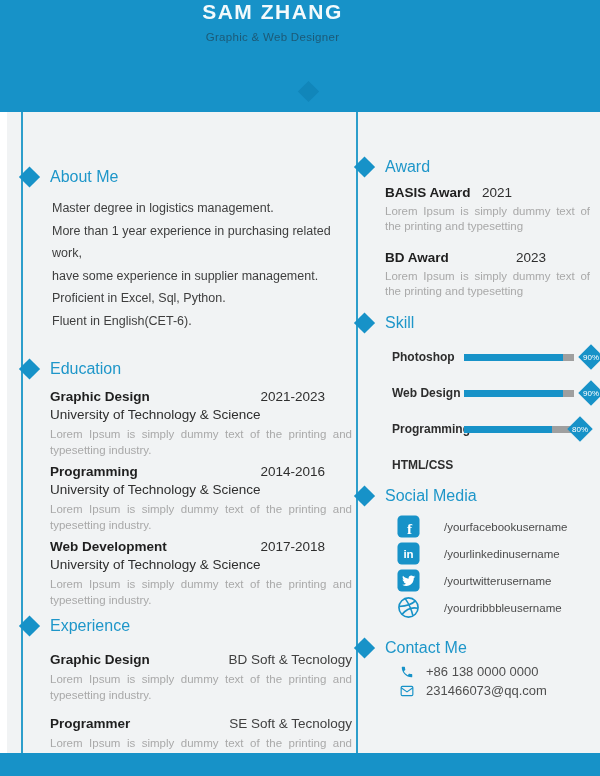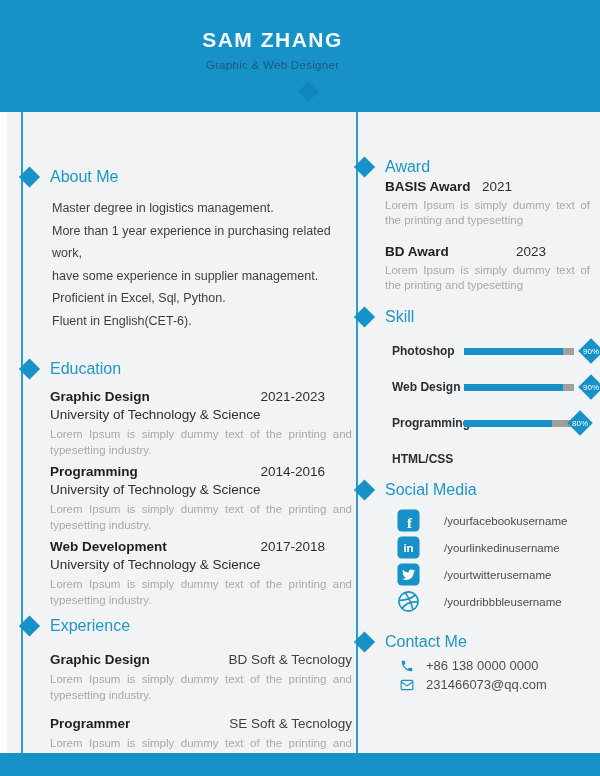--- a/index.html
+++ b/index.html
@@ -8,21 +8,21 @@
     font-family:"Liberation Sans", sans-serif;
     background:#ffffff;
     width:600px; height:776px;
     overflow:hidden;
     position:relative;
   }
   
   .header {
     height:112px; background:#1792c8; position:relative;
   }
-  .header-inner { width:545px; text-align:center; padding-top:28px; }
+  .header-inner { width:545px; text-align:center; }
   .name {
     font-size:21px; font-weight:700; letter-spacing:1.5px;
     color:#f3fafc;
   }
   .subtitle { margin-top:7px; font-size:11.5px; color:#1c5a77; letter-spacing:.3px; }
   .header-diamond {
     position:absolute; left:301px; top:84px; width:15px; height:15px;
     background:#1186ba; transform:rotate(45deg);
   }
   
@@ -58,21 +58,21 @@
   .lorem {
     margin-top:3px; margin-bottom:3px;
     font-size:11.5px; color:#a9a9a9; line-height:15.5px; text-align:justify;
   }
   .edu-item { margin-bottom:4px; }
   .t-experience { margin-top:8px; }
   .exp-items { margin-top:14px; }
   .exp-item { margin-bottom:11px; }
   
   .t-award { margin-top:45px; }
-  .award-items { }
+  .award-items { margin-top:6px; }
   .award-item { margin-bottom:14px; }
   .award-item .lorem { line-height:15px; margin-top:2px; }
   .award-item:nth-child(1) .item-year { margin-right:78px; }
   .award-item:nth-child(2) .item-year { margin-right:44px; }
   .t-skill { margin-top:8px; }
   .skill-list { margin-top:8px; }
   .skill-row { display:flex; align-items:center; height:24px; margin:12px 0 0 7px; }
   .skill-label { width:79px; padding-left:7px; font-size:12px; font-weight:700; color:#2d2d2d; }
   .bar-wrap { position:relative; flex:1; margin-right:16px; height:24px; display:flex; align-items:center; }
   .bar-track { width:100%; height:7px; background:#9f9f9f; }

